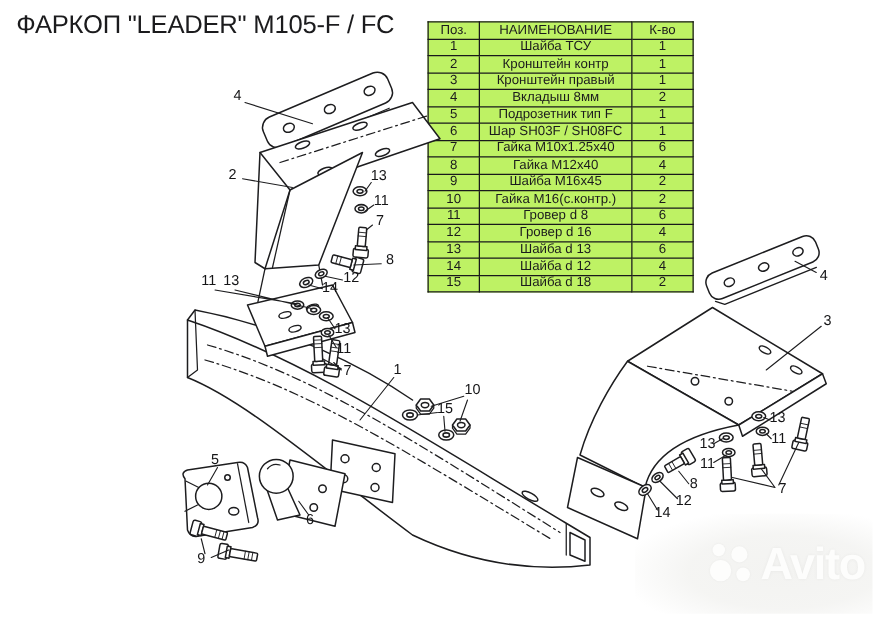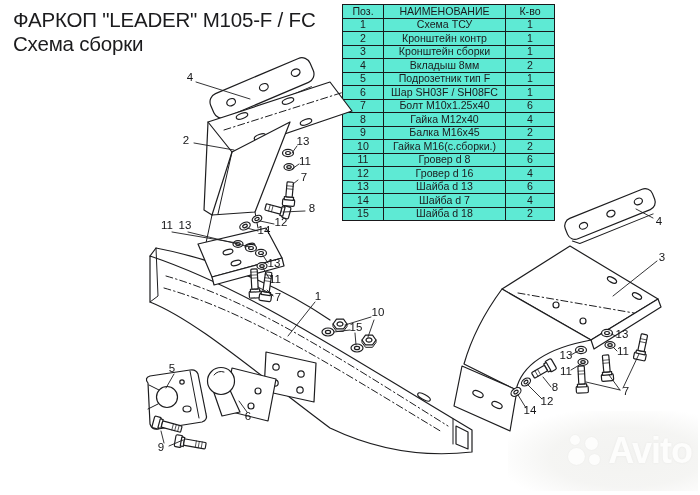--- a/index.html
+++ b/index.html
@@ -1,19 +1,19 @@
 <!DOCTYPE html>
 <html><head>
 <meta charset="utf-8">
 <style>
   html,body{margin:0;padding:0}
   body{width:700px;height:495px;position:relative;background:#fff;
        font-family:"Liberation Sans",sans-serif;color:#1b1b1d;overflow:hidden}
   .title{position:absolute;left:13px;top:8px;font-size:20.5px;line-height:1.17;letter-spacing:-.2px;white-space:nowrap}
-  .parts-table{position:absolute;left:342px;top:4px;border-collapse:collapse;table-layout:fixed;background:#5eead4}
+  .parts-table{position:absolute;left:342px;top:17px;border-collapse:collapse;table-layout:fixed;background:#bef264}
   .parts-table td,.parts-table th{border:1px solid #19191b;font-size:10.6px;font-weight:normal;
        text-align:center;padding:0 1px;height:12.5px;line-height:1.05;white-space:nowrap;overflow:hidden}
   .c-pos{width:38px}.c-name{width:119px}.c-qty{width:46px}
   svg.diagram{position:absolute;left:0;top:0}
   .co{position:absolute;transform:translate(-50%,-50%);font-size:11.5px;line-height:1;color:#151517}
   .wm{position:absolute;right:2px;bottom:4px;width:190px;height:80px;
       background:radial-gradient(ellipse at 62% 58%, #f3f3f1 0%, rgba(243,243,241,.85) 45%, rgba(243,243,241,0) 78%);
       display:flex;align-items:center;justify-content:flex-end;padding-right:6px;box-sizing:border-box}
   .wm-logo{position:relative;width:36px;height:38px;margin-right:4px;flex:none}
   .wm-logo i{position:absolute;border-radius:50%;background:#fdfdfc;box-shadow:0 0 2px rgba(0,0,0,.05)}
@@ -21,98 +21,97 @@
   .wm-d2{width:17px;height:17px;left:0;top:16px}
   .wm-d3{width:13px;height:13px;left:17px;top:5px}
   .wm-d4{width:11px;height:11px;left:21px;top:22px}
   .wm-text{font-size:36px;font-weight:bold;letter-spacing:-1px;color:#fdfdfc;text-shadow:0 0 3px rgba(0,0,0,.05)}
 </style>
 </head>
 <body>
 
 <div class="title">
   <div>ФАРКОП "LEADER" M105-F / FC</div>
-  <div>Схема сборки</div>
 </div>
 
 <table class="parts-table">
   <tbody>
       <tr>
     <th class="c-pos">Поз.</th>
     <th class="c-name">НАИМЕНОВАНИЕ</th>
     <th class="c-qty">К-во</th>
   </tr>
   <tr>
         <td>1</td>
-        <td>Схема ТСУ</td>
+        <td>Шайба ТСУ</td>
         <td>1</td>
       </tr>
   <tr>
         <td>2</td>
         <td>Кронштейн контр</td>
         <td>1</td>
       </tr>
   <tr>
         <td>3</td>
-        <td>Кронштейн сборки</td>
+        <td>Кронштейн правый</td>
         <td>1</td>
       </tr>
   <tr>
         <td>4</td>
         <td>Вкладыш 8мм</td>
         <td>2</td>
       </tr>
   <tr>
         <td>5</td>
         <td>Подрозетник тип F</td>
         <td>1</td>
       </tr>
   <tr>
         <td>6</td>
         <td>Шар SH03F / SH08FC</td>
         <td>1</td>
       </tr>
   <tr>
         <td>7</td>
-        <td>Болт М10х1.25х40</td>
+        <td>Гайка М10х1.25х40</td>
         <td>6</td>
       </tr>
   <tr>
         <td>8</td>
         <td>Гайка М12х40</td>
         <td>4</td>
       </tr>
   <tr>
         <td>9</td>
-        <td>Балка М16х45</td>
+        <td>Шайба М16х45</td>
         <td>2</td>
       </tr>
   <tr>
         <td>10</td>
-        <td>Гайка  М16(с.сборки.)</td>
+        <td>Гайка  М16(с.контр.)</td>
         <td>2</td>
       </tr>
   <tr>
         <td>11</td>
         <td>Гровер d 8</td>
         <td>6</td>
       </tr>
   <tr>
         <td>12</td>
         <td>Гровер d 16</td>
         <td>4</td>
       </tr>
   <tr>
         <td>13</td>
         <td>Шайба d 13</td>
         <td>6</td>
       </tr>
   <tr>
         <td>14</td>
-        <td>Шайба d 7</td>
+        <td>Шайба d 12</td>
         <td>4</td>
       </tr>
   <tr>
         <td>15</td>
         <td>Шайба d 18</td>
         <td>2</td>
       </tr>
 </tbody>
   </table>
 

